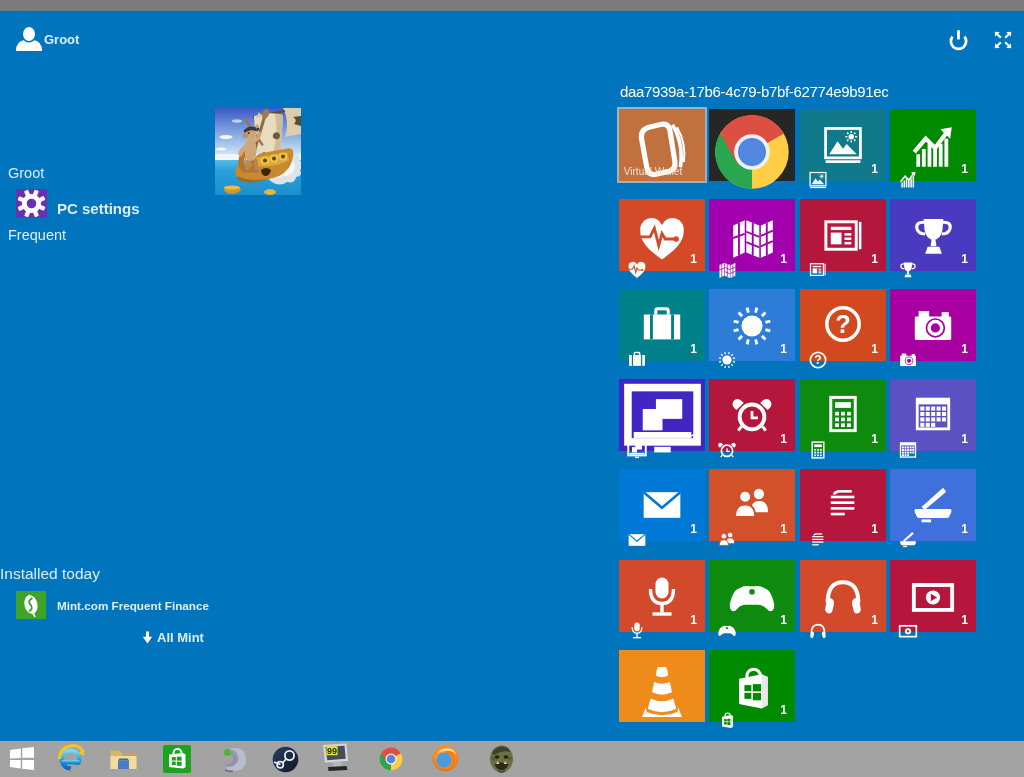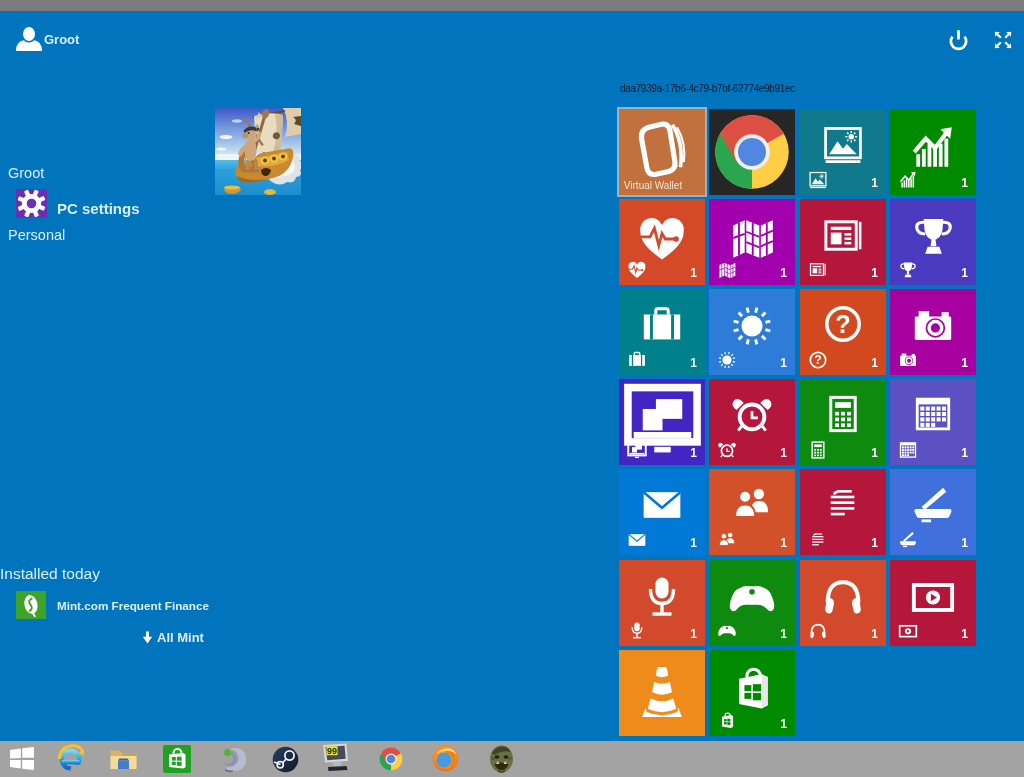--- a/index.html
+++ b/index.html
@@ -1,18 +1,18 @@
 <!DOCTYPE html>
 <html><head><meta charset="utf-8"><style>
 html,body{margin:0;padding:0}
 body{width:1024px;height:777px;position:relative;background:#0075bd;
  font-family:"Liberation Sans",sans-serif;overflow:hidden}
 .topbar{position:absolute;left:0;top:0;width:1024px;height:11px;background:#7b7b7b}
 .taskbar{position:absolute;left:0;top:741px;width:1024px;height:36px;background:#a3a3a3}
-.tile{position:absolute;width:86px;height:86px}
+.tile{position:absolute;width:86px;height:72px}
 .one{position:absolute;right:8px;bottom:5px;color:#fff;font-size:12px;font-weight:bold}
 .tlabel{position:absolute;left:0;right:18px;bottom:4px;text-align:center;color:#f3e3d3;font-size:10px}
 .slabel{position:absolute;color:#dceef8;font-size:14.5px}
 .ilabel{position:absolute;color:#dceef8;font-size:12px;font-weight:bold}
 </style></head><body>
 <div class="topbar"></div>
 <div class="taskbar"></div>
 <svg width="28" height="25" viewBox="0 0 28 25" style="position:absolute;left:15px;top:26px">
     <path d="M1 25 Q1 15 10 14 L18 14 Q27 15 27 25 Z" fill="#fff"></path>
     <ellipse cx="14" cy="8" rx="6.8" ry="7.8" fill="#fff" stroke="#0075bd" stroke-width="1.6"></ellipse>
@@ -49,21 +49,21 @@
       <rect x="-2.2" y="-14.2" width="4.4" height="6" rx="1" fill="#fff" transform="rotate(157 0 0)"></rect>
       <rect x="-2.2" y="-14.2" width="4.4" height="6" rx="1" fill="#fff" transform="rotate(202 0 0)"></rect>
       <rect x="-2.2" y="-14.2" width="4.4" height="6" rx="1" fill="#fff" transform="rotate(247 0 0)"></rect>
       <rect x="-2.2" y="-14.2" width="4.4" height="6" rx="1" fill="#fff" transform="rotate(292 0 0)"></rect>
       <rect x="-2.2" y="-14.2" width="4.4" height="6" rx="1" fill="#fff" transform="rotate(337 0 0)"></rect>
       <circle r="9.6" fill="#fff"></circle>
       <circle r="4.8" fill="#6b2fb2"></circle>
     </svg>
   </div>
 <div class="ilabel" style="left:57px;top:200px;font-size:15px">PC settings</div>
-<div class="slabel" style="left:8px;top:227px">Personal</div>
+<div class="slabel" style="left:8px;top:227px">Frequent</div>
 <div class="slabel" style="left:0;top:565px;font-size:15.5px">Installed today</div>
 <svg width="30" height="28" viewBox="0 0 30 28" style="position:absolute;left:16px;top:591px">
     <rect width="30" height="28" fill="#3ea428"></rect>
     <g transform="rotate(-12 15 14)">
       <path d="M15 3.5 Q21.5 6 21.5 13.5 Q21.5 21 15 23.5 Q8.5 21 8.5 13.5 Q8.5 6 15 3.5 Z" fill="#fff"></path>
       <path d="M15.5 23 L16.5 26.5" stroke="#fff" stroke-width="1.8"></path>
       <path d="M17.8 7.5 Q12 9 14.5 13.5 Q17 18 11.8 19.8" fill="none" stroke="#3ea428" stroke-width="1.9"></path>
     </g>
   </svg>
 <div class="ilabel" style="left:57px;top:599px;font-size:11.7px">Mint.com Frequent Finance</div>
@@ -129,21 +129,21 @@
       <ellipse cx="30.5" cy="29.5" rx="2.5" ry="2" fill="#bb9060"></ellipse>
       <circle cx="33.5" cy="27" r="0.9" fill="#2a2a2a"></circle>
       <path d="M29 25 Q33 20 40 22 L41 26 Q35 23 30 27 Z" fill="#3a3a44"></path>
       <path d="M40 22 q3 -1 3 2 l-2 2 Z" fill="#3a3a44"></path>
       <ellipse cx="41" cy="21" rx="1.6" ry="1.6" fill="#cfa678"></ellipse>
     </g>
     <path d="M9 82 Q9 78 17 78 Q26 78 26 82 Q22 86 17 86 Q11 86 9 82 Z" fill="#cc9a30"></path>
     <ellipse cx="17" cy="79.5" rx="8" ry="2" fill="#e8bc46"></ellipse>
     <ellipse cx="55" cy="84" rx="6" ry="3" fill="#e0b83c"></ellipse>
   </svg>
-<div style="position:absolute;left:620px;top:83px;color:#0f172a;font-size:10px;letter-spacing:-0.35px">daa7939a-17b6-4c79-b7bf-62774e9b91ec</div>
+<div style="position:absolute;left:620px;top:83px;color:#ffffff;font-size:15px;letter-spacing:-0.35px">daa7939a-17b6-4c79-b7bf-62774e9b91ec</div>
 <div class="tile" style="left:619px;top:109px;background:#c1713d;outline:2px solid #9cb2c0;">
     <svg width="62" height="62" viewBox="0 0 48 48" style="position:absolute;left:12.0px;top:8.0px">
       <g transform="rotate(-9 24 24)" fill="none" stroke="#fff">
         <path d="M9.5 14.5 Q9.5 7.5 16.5 6.5 L26.5 5.8 Q32.2 5.8 32.2 12 L32.2 36 Q32.2 42 26.2 42.8 L16.2 43.4 Q10 43.4 10 37 Z" stroke-width="4"></path>
         <path d="M34.8 7.5 Q41.2 23 35.8 41" stroke-width="2.8"></path>
         <path d="M38 10 Q43.2 23 39 37.5" stroke-width="1.6"></path>
       </g>
     </svg>
     <div class="tlabel">Virtual Wallet</div>
   </div>

